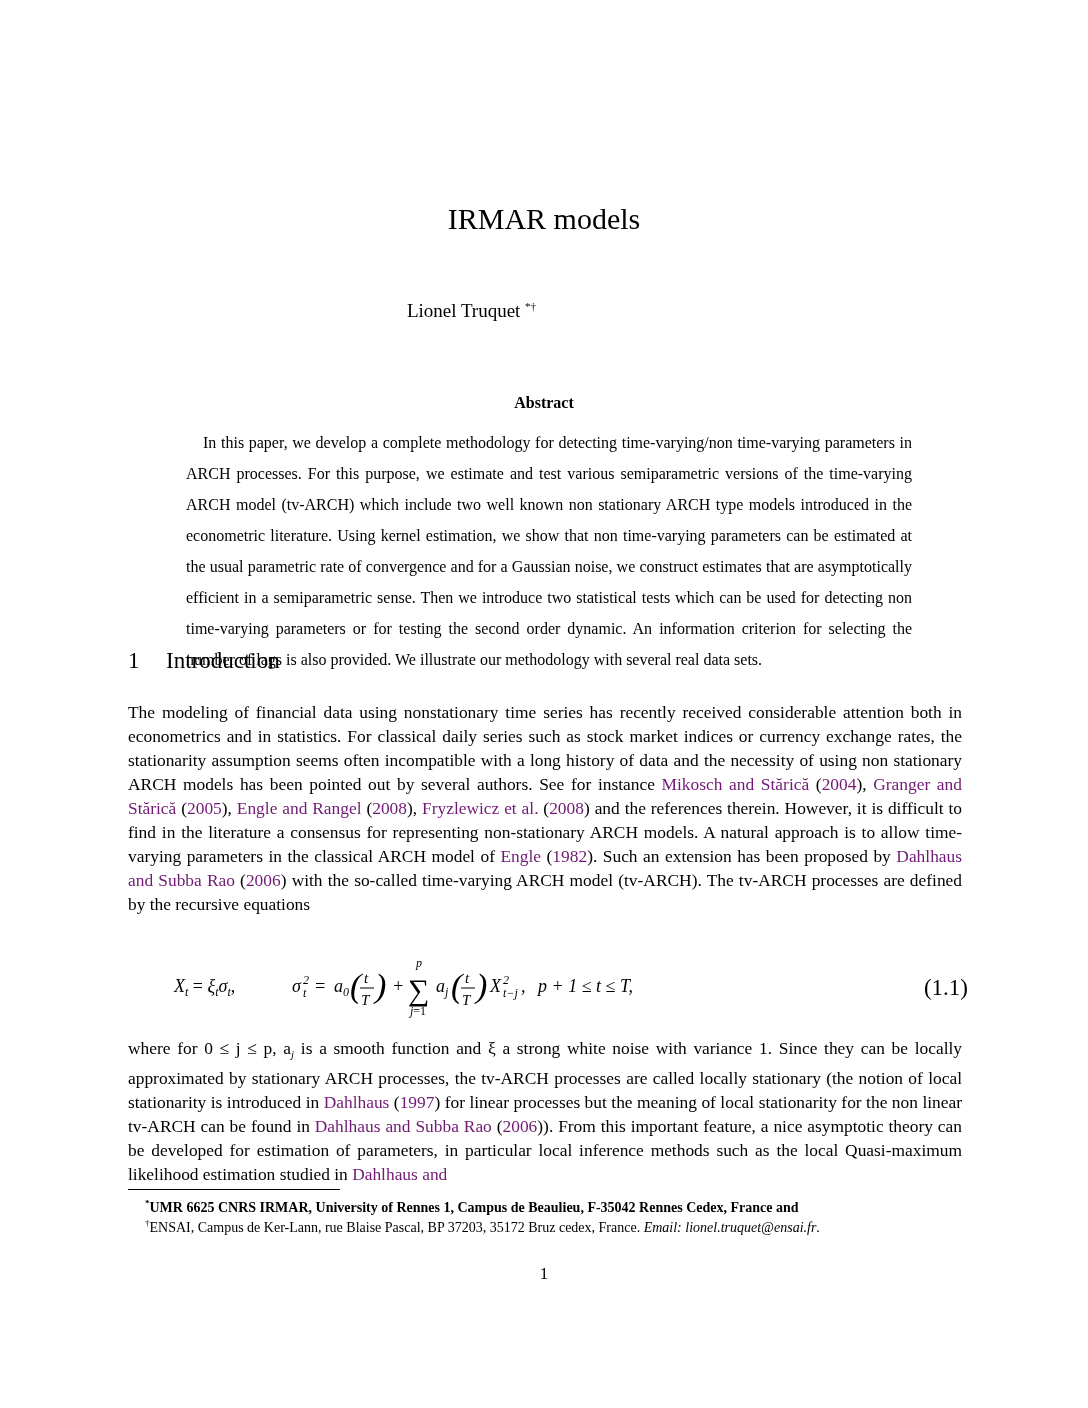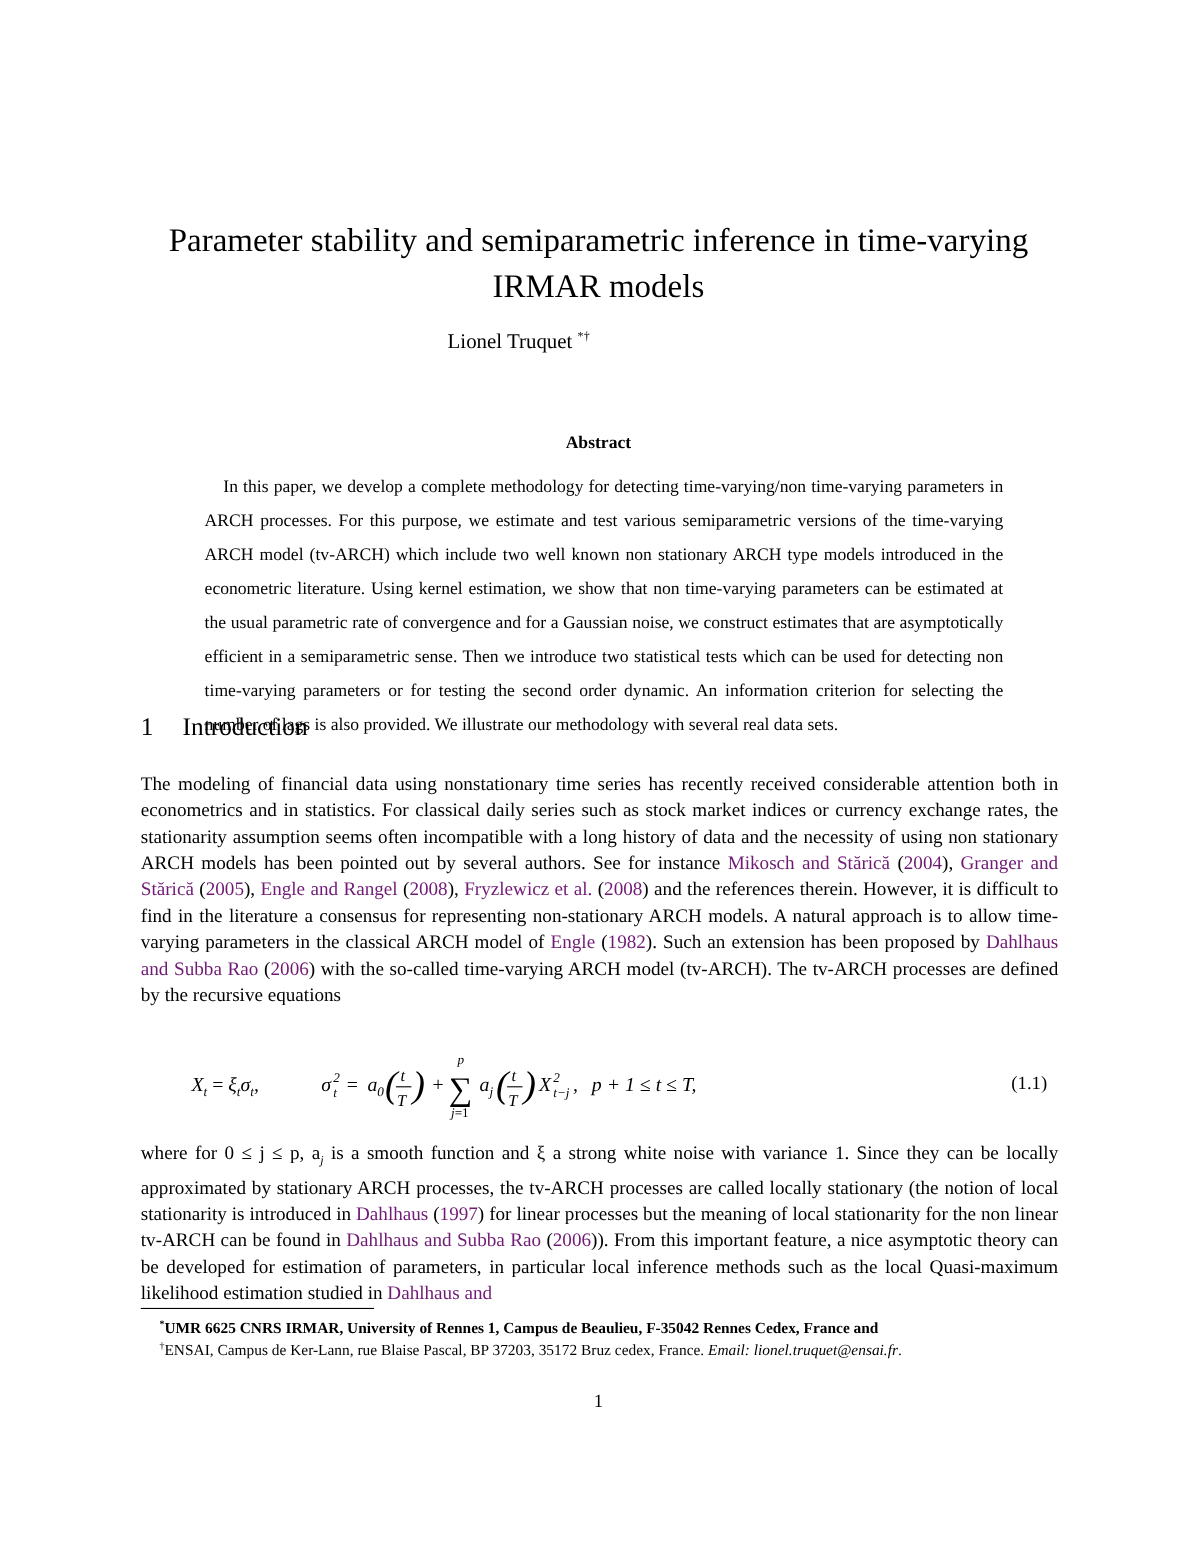--- a/index.html
+++ b/index.html
@@ -12,33 +12,32 @@
   .abs-head { left: 0; width: 1088px; top: 394px; text-align: center; font-weight: bold; font-size: 16px; }
   .abs-body { left: 186px; width: 726px; top: 427px; font-size: 16px; line-height: 31px; text-align: justify; text-indent: 17px; }
   .sec { left: 128px; top: 648px; font-size: 23px; font-weight: normal; }
   .sec .num { display: inline-block; width: 38px; }
   .para { left: 128px; width: 834px; font-size: 17.4px; line-height: 24px; text-align: justify; }
   .p1 { top: 700px; }
   .p2 { top: 1036px; }
   a.cite { color: #701a75; text-decoration: none; }
   .eq { left: 174px; top: 955px; width: 790px; height: 62px; font-size: 18px; font-style: italic; }
   .eq svg { overflow: visible; }
-  .eqnum { right: 136px; top: 975px; font-size: 17px; margin-left: 42px; }
+  .eqnum { right: 120px; top: 975px; font-size: 23px; margin-left: 42px; }
   .fn-rule { left: 128px; top: 1189px; width: 212px; height: 1px; background: #000; }
   .fn { left: 145px; width: 820px; font-size: 14px; line-height: 20px; }
   .fn1 { top: 1193px; font-weight: bold; }
   .fn2 { top: 1213px; font-family: Liberation Serif, serif; }
   .fn sup { font-size: 9px; }
   .pageno { left: 0; width: 1088px; top: 1264px; text-align: center; font-size: 17px; }
 </style>
 </head>
 <body>
 
 <div class="abs title">
-  <div>Parameter stability and semiparametric inference in time-varying</div>
   <div>IRMAR models</div>
 </div>
 
 <div class="abs author">
   <span>Lionel Truquet</span>
   <sup>*†</sup>
 </div>
 
 <div class="abs abs-head">Abstract</div>
 <div class="abs abs-body">In this paper, we develop a complete methodology for detecting time-varying/non time-varying parameters in ARCH processes. For this purpose, we estimate and test various semiparametric versions of the time-varying ARCH model (tv-ARCH) which include two well known non stationary ARCH type models introduced in the econometric literature. Using kernel estimation, we show that non time-varying parameters can be estimated at the usual parametric rate of convergence and for a Gaussian noise, we construct estimates that are asymptotically efficient in a semiparametric sense. Then we introduce two statistical tests which can be used for detecting non time-varying parameters or for testing the second order dynamic. An information criterion for selecting the number of lags is also provided. We illustrate our methodology with several real data sets.</div>

